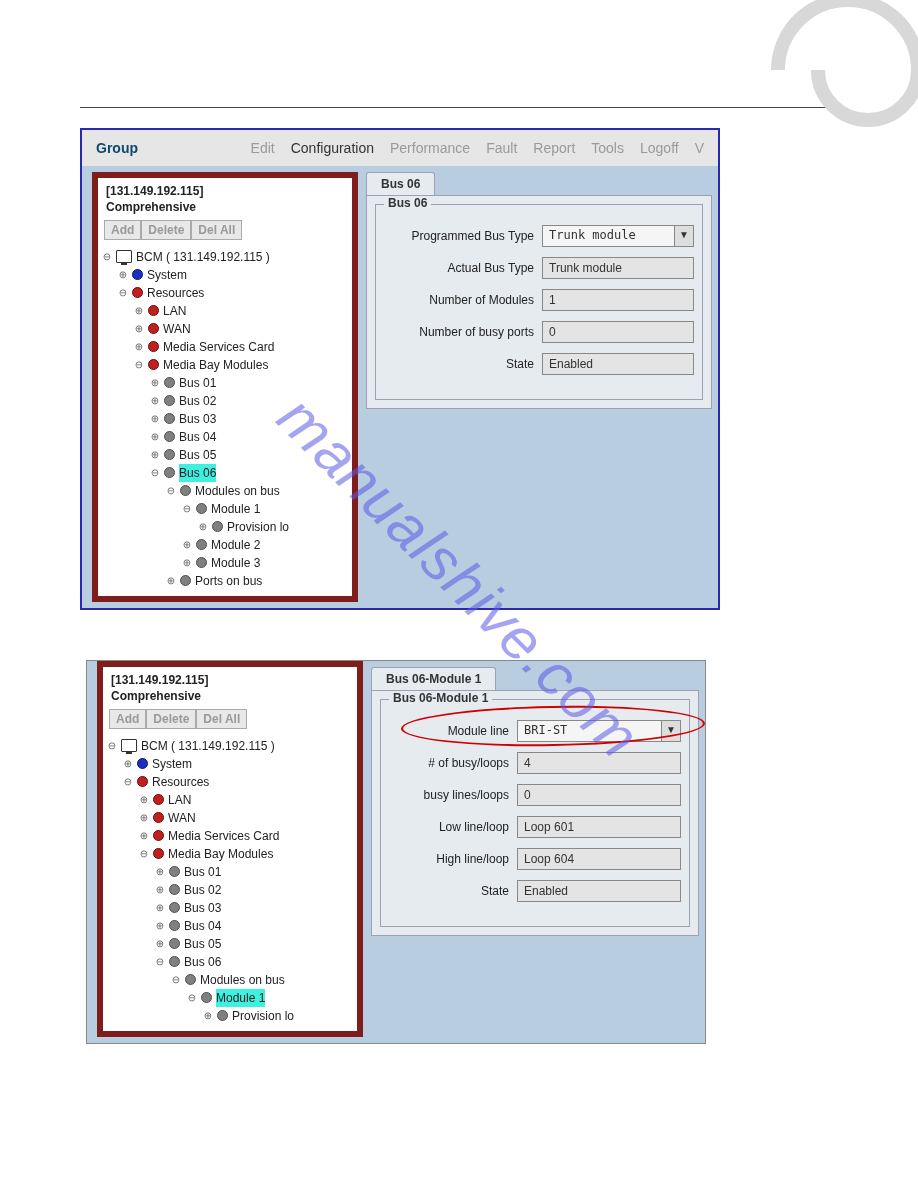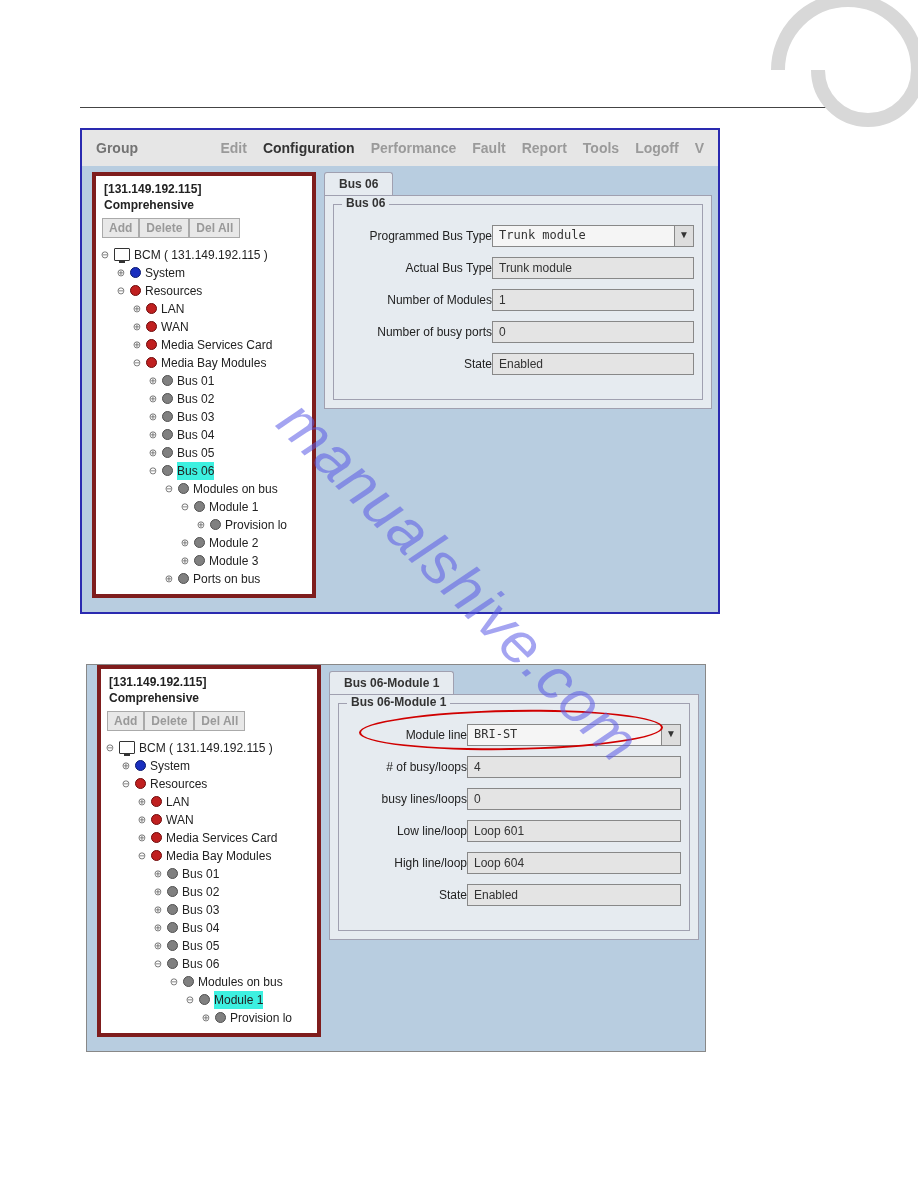--- a/index.html
+++ b/index.html
@@ -58,29 +58,29 @@
     overflow: hidden;
   }
   .menubar {
     background: #e6e6e6;
     padding: 10px 14px;
     font-size: 14px;
     color: #9a9a9a;
     display: flex;
     gap: 16px;
   }
-  .menubar .mi { font-weight: bold; }
+  .menubar .mi { font-weight: normal; }
   .menubar .active { color: #333; }
-  .mi.first { color: #737373; font-weight: bold; margin-right: auto; }
+  .mi.first { color: #0c4a6e; font-weight: bold; margin-right: auto; }
   .content-row { display: flex; }
   .leftpane {
     background: #fff;
-    border: 4px solid #7f1d1d;
-    margin: 6px 4px 14px 10px;
-    width: 224px;
+    border: 6px solid #7f1d1d;
+    margin: 6px 4px 6px 10px;
+    width: 266px;
     box-sizing: border-box;
     font-size: 12px;
     color: #222;
     overflow: hidden;
   }
   .shot2 .leftpane { margin-top: 0; }
   .lp-head {
     padding: 6px 8px 2px 8px;
     font-weight: bold;
   }
@@ -143,21 +143,21 @@
   }
   .fs-legend {
     position: absolute;
     top: -9px;
     left: 8px;
     background: #e6ebf0;
     padding: 0 4px;
     font-weight: bold;
     font-size: 12px;
   }
-  .frow { display: flex; align-items: center; margin: 10px 0; }
+  .frow { display: flex; align-items: center; margin: 10px 0; gap: 8px; }
   .flabel { width: 150px; text-align: right; font-size: 12px; color: #222; }
   .ftxt {
     flex: 1;
     border: 1px solid #888;
     background: #e4e4e4;
     padding: 2px 6px;
     font-size: 12px;
     height: 16px;
     line-height: 16px;
     box-sizing: content-box;

